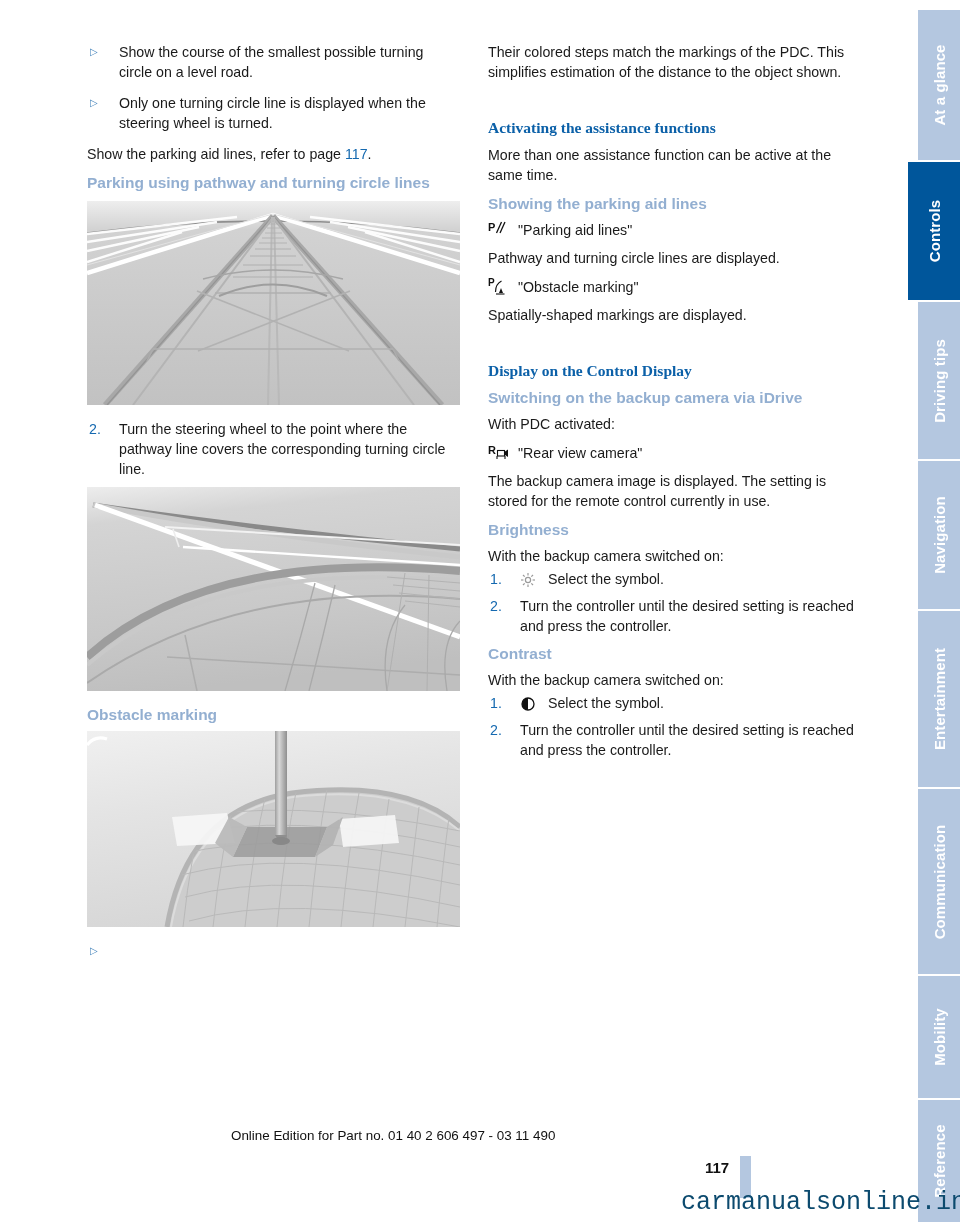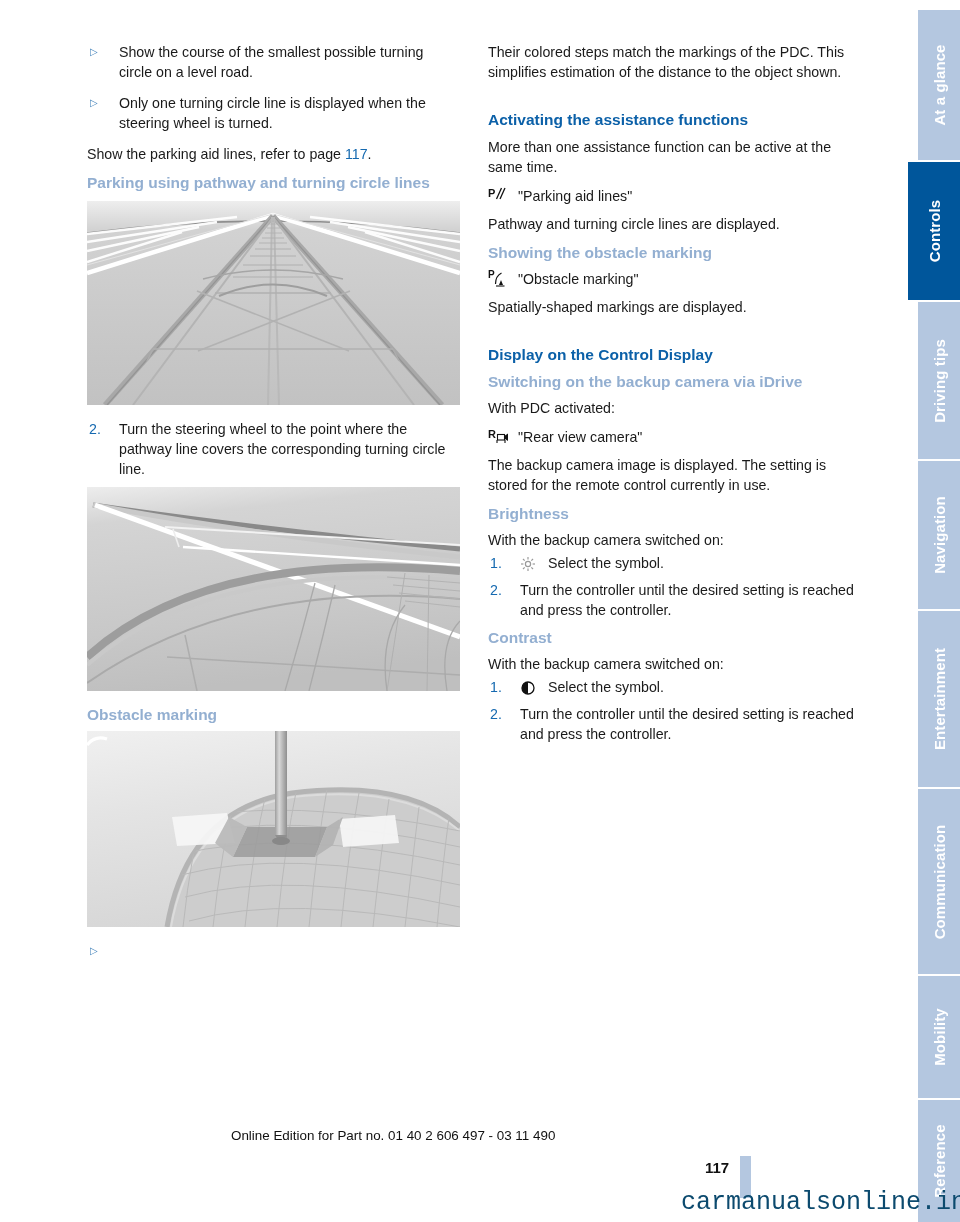--- a/index.html
+++ b/index.html
@@ -30,22 +30,23 @@
     gap: 28px;
   }
   .col { width: 373px; }
 
   
   .h2 {
     color: #0b60a8;
     font-size: 15.5px;
     font-weight: bold;
     line-height: 1.3;
-    margin-top: 28px;
+    margin-top: 36px;
     margin-bottom: 7px;
+    font-family: Liberation Serif, serif;
   }
   .h3 {
     color: #93afd1;
     font-size: 15.5px;
     font-weight: bold;
     line-height: 1.28;
     margin-top: 5px;
     margin-bottom: 6px;
   }
   .h3.tight { }
@@ -427,35 +428,35 @@
 
     </div>
 
     <div class="col">
 
       <p class="body">Their colored steps match the markings of the PDC. This simplifies estimation of the distance to the object shown.</p>
 
       <h2 class="h2">Activating the assistance functions</h2>
       <p class="body">More than one assistance function can be active at the same time.</p>
 
+      <h3 class="h3">Showing the parking aid lines</h3>
 
       <div class="symline">
         <span class="glyphbox">
           <svg viewBox="0 0 21 20" width="21" height="20">
             <text x="0" y="11" font-family="Liberation Sans, sans-serif" font-size="11" font-weight="bold" fill="#111">P</text>
             <path d="M8.5,13 L13.5,2" stroke="#111" stroke-width="1.3" fill="none"></path>
             <path d="M12,13 L17,2" stroke="#111" stroke-width="1.3" fill="none"></path>
           </svg>
         </span>
         <span class="symtext">"Parking aid lines"</span>
       </div>
 
       <p class="body">Pathway and turning circle lines are displayed.</p>
 
-      <h3 class="h3">Showing the obstacle marking</h3>
 
       <div class="symline">
         <span class="glyphbox">
           <svg viewBox="0 0 21 20" width="21" height="20">
             <text x="0" y="9" font-family="Liberation Sans, sans-serif" font-size="10" font-weight="bold" fill="#111">P</text>
             <path d="M13.5,4 Q7.5,7 7.5,15" stroke="#111" stroke-width="1.2" fill="none"></path>
             <polygon points="11,16 15,16 13,11" fill="#111"></polygon>
             <path d="M8,17 L16.5,17" stroke="#111" stroke-width="1.1"></path>
           </svg>
         </span>

